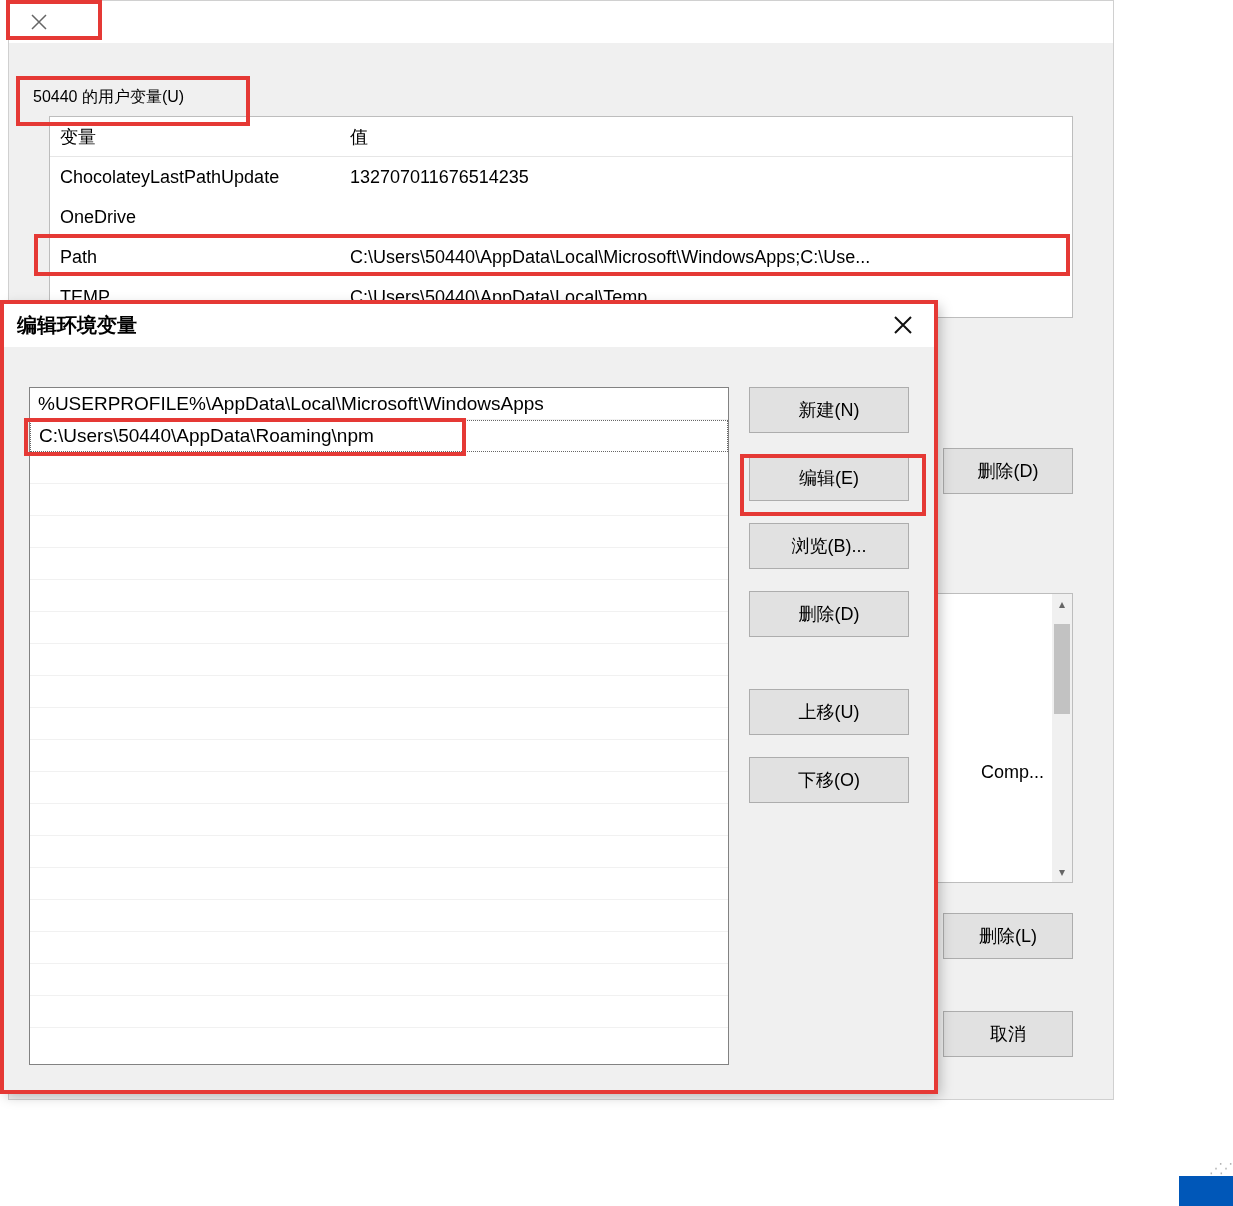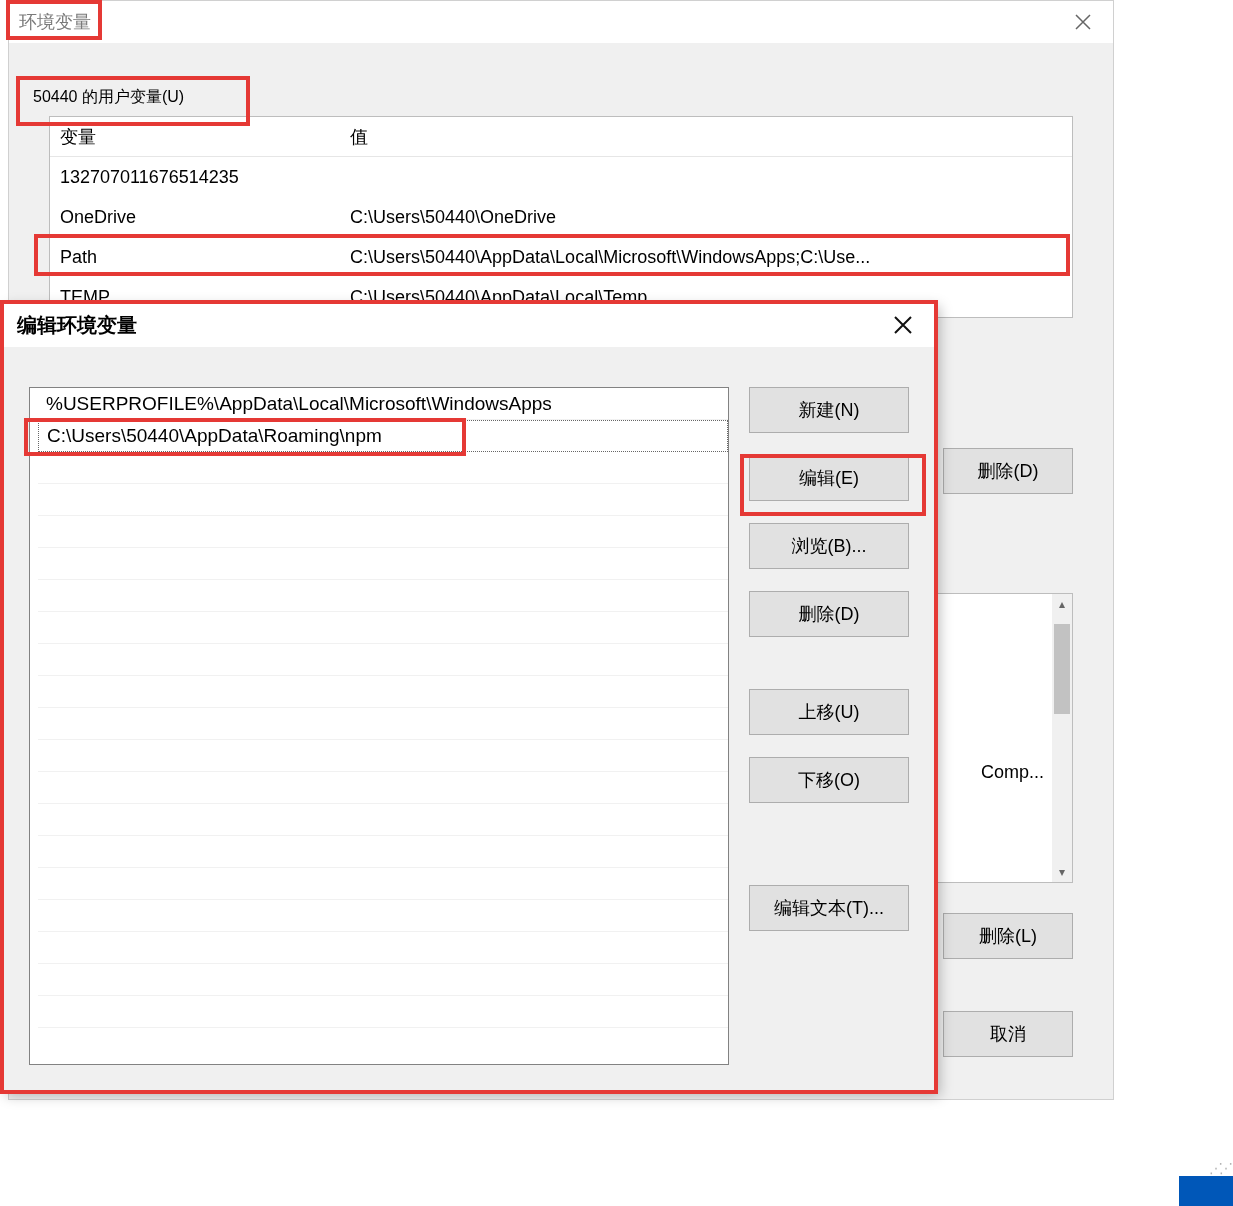--- a/index.html
+++ b/index.html
@@ -164,21 +164,21 @@
     position: absolute;
     left: 26px; top: 84px;
     right: 26px; bottom: 26px;
     display: flex;
     gap: 20px;
   }
   .path-list {
     flex: 1;
     background: #ffffff;
     border: 1px solid #828282;
-    display: flex; flex-direction: column; padding-left: 8px;
+    display: flex; flex-direction: column;
   }
   .path-row {
     height: 32px;
     padding: 0 8px;
     display: flex; align-items: center;
     border-bottom: 1px solid #f1f1f1;
     font-size: 19px;
     white-space: nowrap;
   }
   .path-row.selected {
@@ -191,41 +191,40 @@
   .btn-col .win-btn { width: 160px; margin-bottom: 22px; }
   .btn-col .spacer-sm { height: 30px; }
   .btn-col .spacer-md { height: 60px; }
 
 </style>
 </head>
 <body>
 
 <div class="env-dialog">
   <div class="env-titlebar">
-    <span class="title">环境变量</span>
     <span class="close-x">
       <svg width="18" height="18" viewBox="0 0 18 18">
           <path d="M2 2 L16 16 M16 2 L2 16" stroke="#666" stroke-width="1.5" fill="none"></path>
         </svg>
     </span>
   </div>
 
   <div class="section-label">50440 的用户变量(U)</div>
 
   <div class="var-table">
     <div class="head">
       <div class="col-name">变量</div>
       <div class="col-value">值</div>
     </div>
     <div class="row">
+      <div class="col-name">ChocolateyLastPathUpdate</div>
       <div class="col-value">132707011676514235</div>
     </div>
     <div class="row">
       <div class="col-name">OneDrive</div>
-      <div class="col-value">C:\Users\50440\OneDrive</div>
     </div>
     <div class="row">
       <div class="col-name">Path</div>
       <div class="col-value">C:\Users\50440\AppData\Local\Microsoft\WindowsApps;C:\Use...</div>
     </div>
     <div class="row">
       <div class="col-name">TEMP</div>
       <div class="col-value">C:\Users\50440\AppData\Local\Temp</div>
     </div>
   </div>
@@ -306,23 +305,20 @@
           <span>删除(D)</span>
         </div>
       <div class="spacer-sm"></div>
       <div class="win-btn">
           <span>上移(U)</span>
         </div>
       <div class="win-btn">
           <span>下移(O)</span>
         </div>
       <div class="spacer-md"></div>
-      <div class="win-btn">
-          <span>编辑文本(T)...</span>
-        </div>
     </div>
   </div>
 </div>
 
 <div class="redbox" style="left:6px;  top:0px;   width:96px;  height:40px;"></div>
 <div class="redbox" style="left:16px; top:76px;  width:234px; height:50px;"></div>
 <div class="redbox" style="left:34px; top:234px; width:1036px;height:42px;"></div>
 <div class="redbox" style="left:0px;  top:300px; width:938px; height:794px;"></div>
 <div class="redbox" style="left:24px; top:418px; width:442px; height:38px;"></div>
 <div class="redbox" style="left:740px;top:454px; width:186px; height:62px;"></div>

